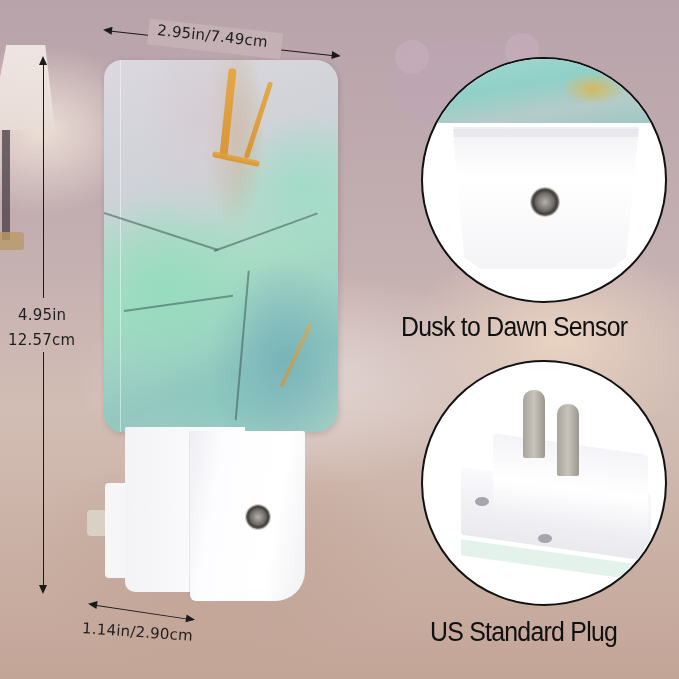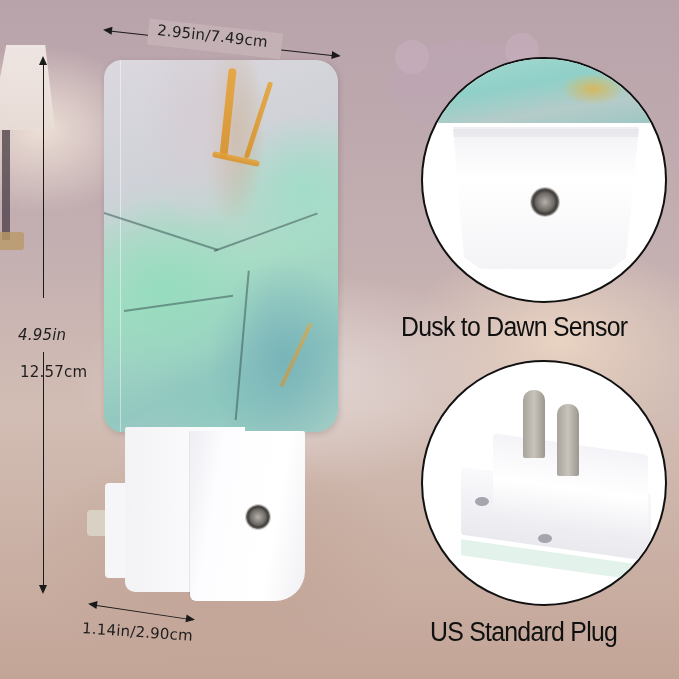--- a/index.html
+++ b/index.html
@@ -171,22 +171,22 @@
 </div>
 <div style="position:absolute;left:148px;top:26px;width:134px;height:26px;background:#c4b1b5;transform:rotate(6.3deg);"></div>
 <div class="dim-label" style="left:157px;top:27px;transform:rotate(6.3deg);">2.95in/7.49cm</div>
 
 <div class="vline" style="left:43px;top:58px;height:240px;">
   <span class="varrow-t"></span>
 </div>
 <div class="vline" style="left:43px;top:352px;height:240px;">
   <span class="varrow-b"></span>
 </div>
-<div class="dim-label" style="left:18px;top:326px;font-style:italic;">4.95in</div>
-<div class="dim-label" style="left:20px;top:331px;margin-top:32px;">12.57cm</div>
+<div class="dim-label" style="left:18px;top:306px;">4.95in</div>
+<div class="dim-label" style="left:8px;top:331px;">12.57cm</div>
 
 <div class="dim-line" style="left:90px;top:604px;width:104px;transform:rotate(8.5deg);">
   <span class="dim-arrow-l"></span>
   <span class="dim-arrow-r"></span>
 </div>
 <div class="dim-label" style="left:82px;top:623px;transform:rotate(4deg);">1.14in/2.90cm</div>
 
 <div class="callout callout-top">
   <div class="marble-strip"></div>
   <div class="cover-bevel"></div>

